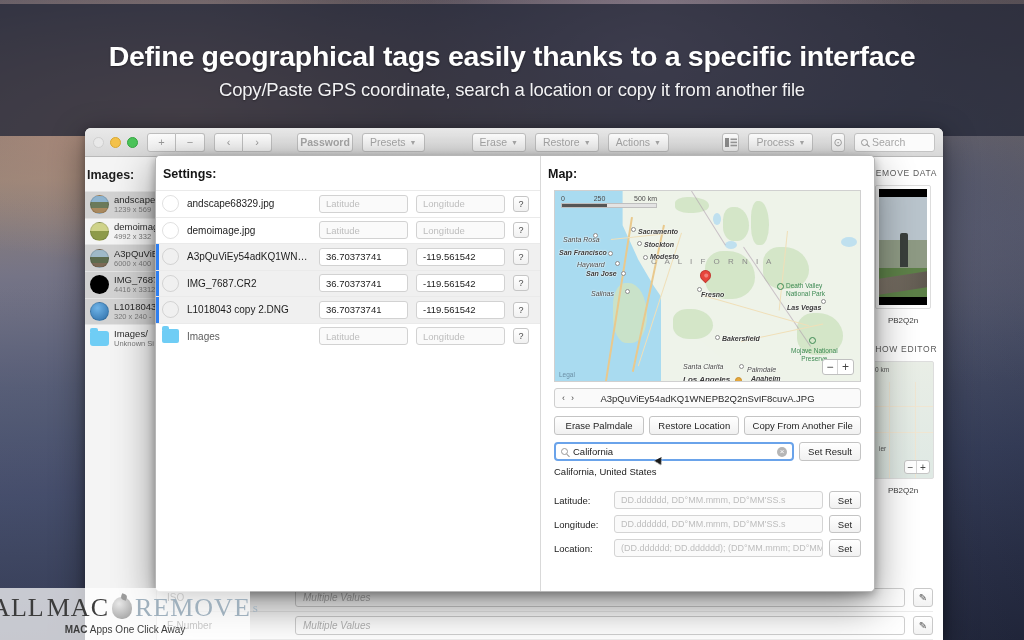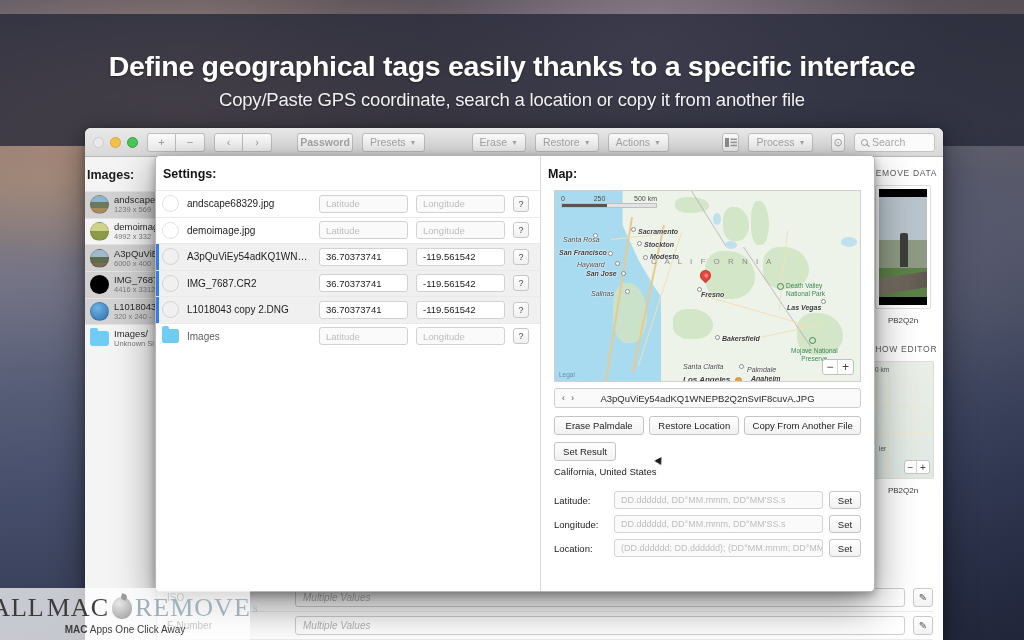--- a/index.html
+++ b/index.html
@@ -24,21 +24,21 @@
   }
   .bg-photo:after{
     content:"";
     position:absolute; inset:0;
     background:
       linear-gradient(100deg, rgba(255,255,255,.05) 0 18%, rgba(0,0,0,.10) 38%, rgba(255,255,255,.04) 58%, rgba(0,0,0,.16) 100%);
   }
 
   
   .banner {
-    position: absolute; left: 0; top: 14px; width: 1024px; height: 132px;
+    position: absolute; left: 0; top: 4px; width: 1024px; height: 132px;
     background: rgba(36,40,56,.78);
     display: flex; flex-direction: column;
     align-items: center; justify-content: center;
     gap: 6px;
     z-index: 5;
   }
   .headline {
     color: #ffffff;
     font-size: 28.5px;
     font-weight: bold;
@@ -856,20 +856,25 @@
           <div class="fname">A3pQuViEy54adKQ1WNEPB2Q2nSvIF8cuvA.JPG</div>
         </div>
 
         <div class="btn-row">
           <div class="sbtn">Erase Palmdale</div>
           <div class="sbtn">Restore Location</div>
           <div class="sbtn" style="flex:1.3">Copy From Another File</div>
         </div>
 
         <div class="search-row">
+          <div class="search-field">
+            <span class="mag"></span>
+            <span class="val">California</span>
+            <span class="clear-x">×</span>
+          </div>
           <div class="setres">Set Result</div>
         </div>
         <div class="result-text">California, United States</div>
 
         <div class="coord-form">
           <div class="cf-row">
             <div class="cf-label">Latitude:</div>
             <div class="cf-input">
               <span>DD.dddddd, DD°MM.mmm, DD°MM'SS.s</span>
             </div>

